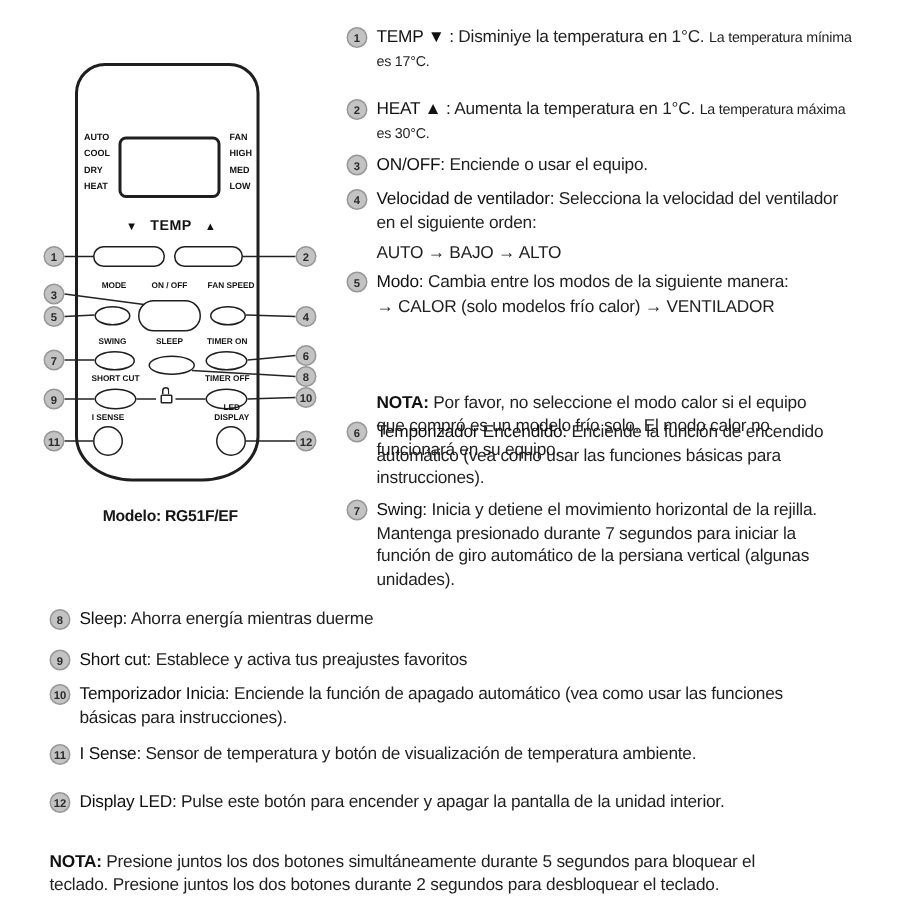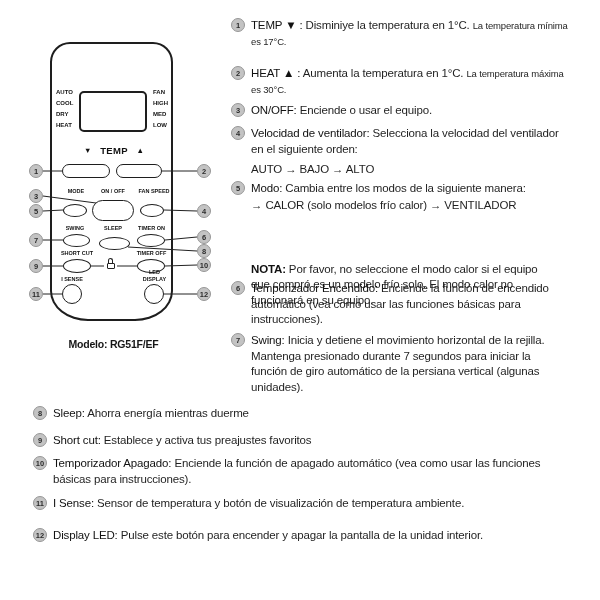--- a/index.html
+++ b/index.html
@@ -236,35 +236,39 @@
     <span class="badge">9</span>
     <p class="txt">
       <strong>Short cut:</strong>
       <span>Establece y activa tus preajustes favoritos</span>
     </p>
   </div>
 
   <div class="item bottom-col" style="top:456px;">
     <span class="badge">10</span>
     <p class="txt">
-      <strong>Temporizador Apagado:</strong>
+      <strong>Temporizador Inicia:</strong>
       <span>Enciende la función de apagado automático (vea como usar las funciones básicas para instrucciones).</span>
     </p>
   </div>
 
   <div class="item bottom-col" style="top:496px;">
     <span class="badge">11</span>
     <p class="txt">
       <strong>I Sense:</strong>
       <span>Sensor de temperatura y botón de visualización de temperatura ambiente.</span>
     </p>
   </div>
 
   <div class="item bottom-col" style="top:528px;">
     <span class="badge">12</span>
     <p class="txt">
       <strong>Display LED:</strong>
       <span>Pulse este botón para encender y apagar la pantalla de la unidad interior.</span>
     </p>
   </div>
 
+  <p class="nota" id="nota-2">
+    <strong>NOTA:</strong>
+    <span>Presione juntos los dos botones simultáneamente durante 5 segundos para bloquear el teclado. Presione juntos los dos botones durante 2 segundos para desbloquear el teclado.</span>
+  </p>
 
 </div>
 
 </body></html>

